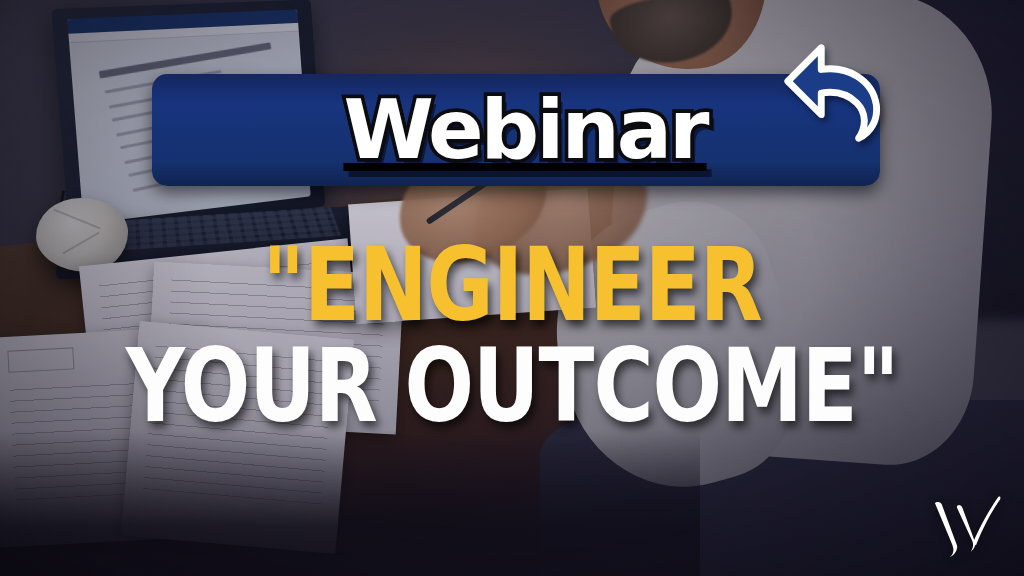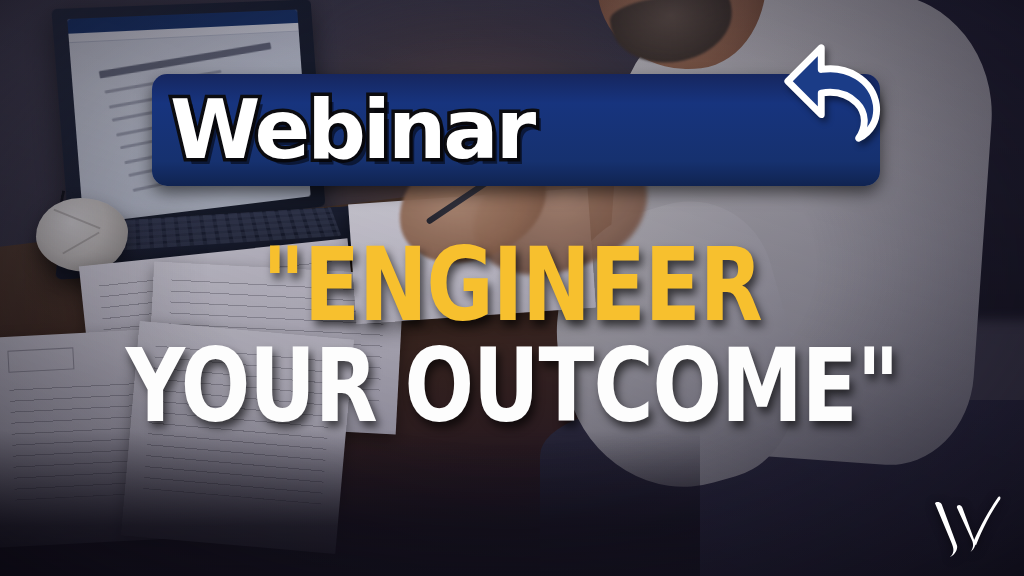--- a/index.html
+++ b/index.html
@@ -196,23 +196,24 @@
   
   .banner {
     position:absolute; left:152px; top:74px; width:728px; height:112px;
     background:linear-gradient(180deg,#16265f 0%,#17347e 26%,#16316f 78%,#102350 100%);
     border-radius:15px;
     box-shadow:0 7px 16px rgba(0,0,0,.55);
     z-index:30;
   }
   .banner-text {
     position:absolute; left:0; top:0; width:100%; height:100%;
-    display:flex; align-items:center; justify-content:space-between;
+    display:flex; align-items:center; justify-content:center;
     padding-left:18px;
     white-space:nowrap;
+    text-decoration:underline;
   }
   .bt-word {
     font-family:"DejaVu Sans", sans-serif;
     font-weight:bold;
     font-size:82px;
     letter-spacing:-3px;
     line-height:1;
   }
   .bt-webinar {
     color:#ffffff;

